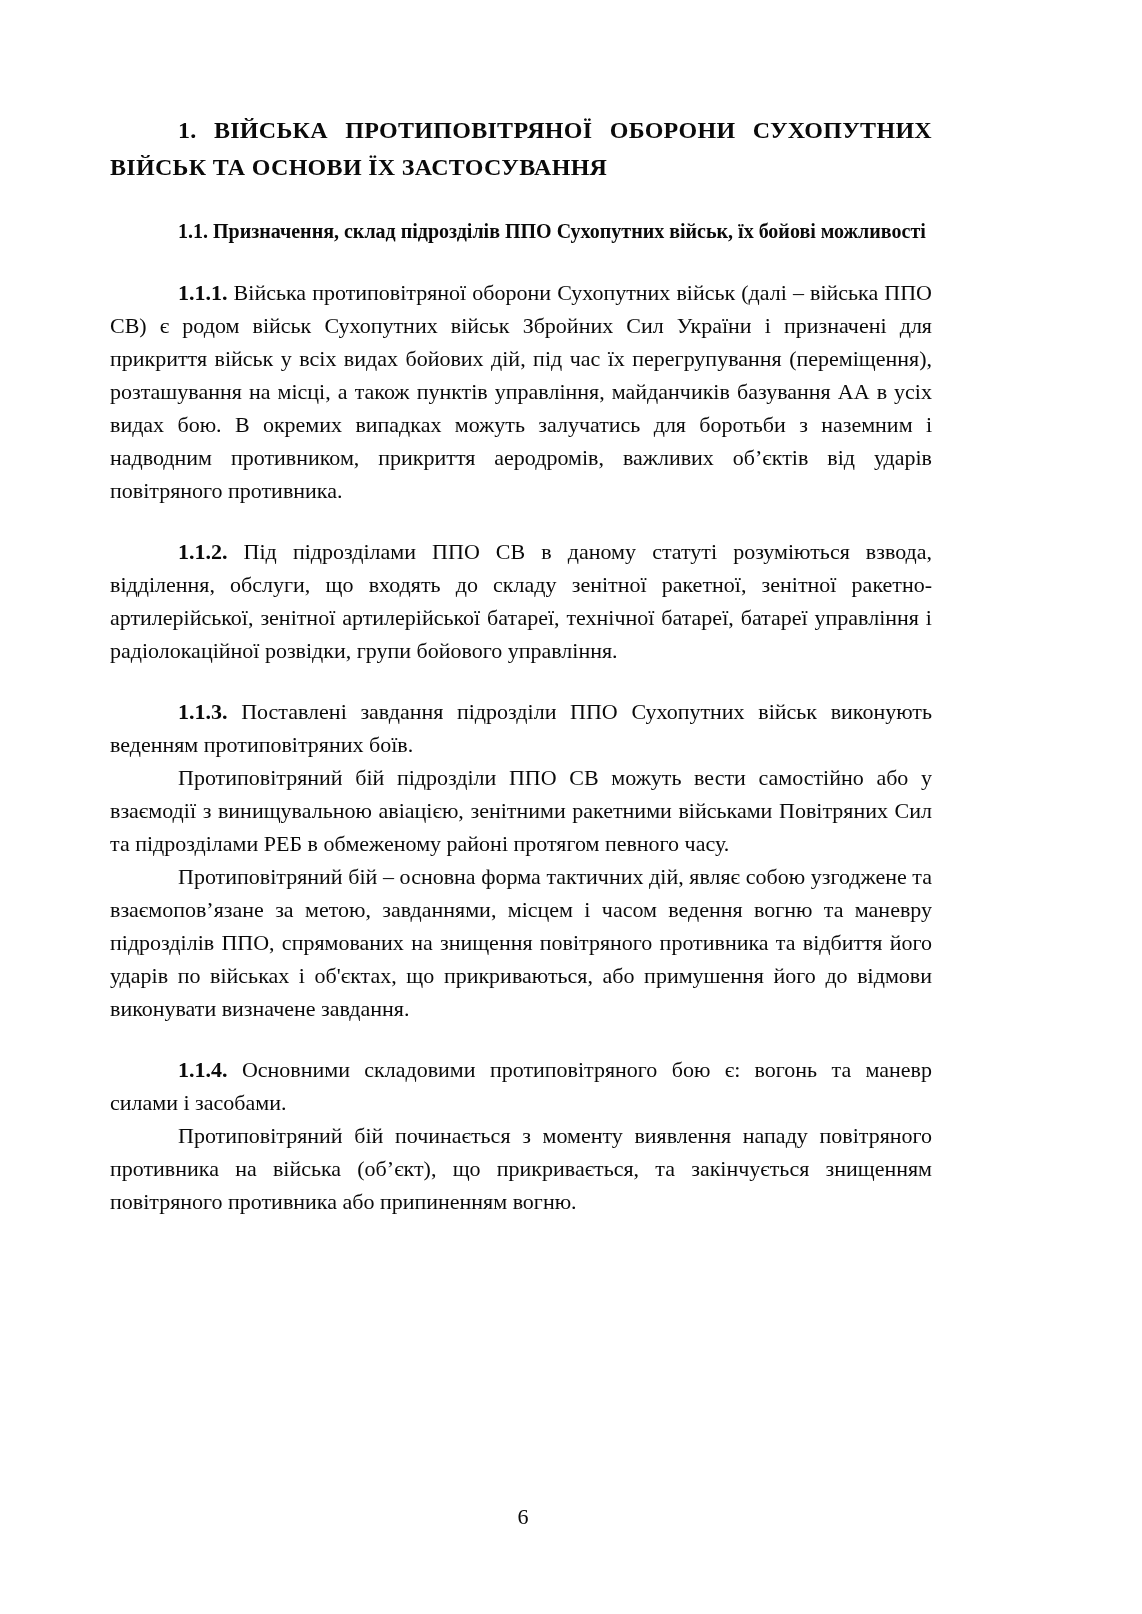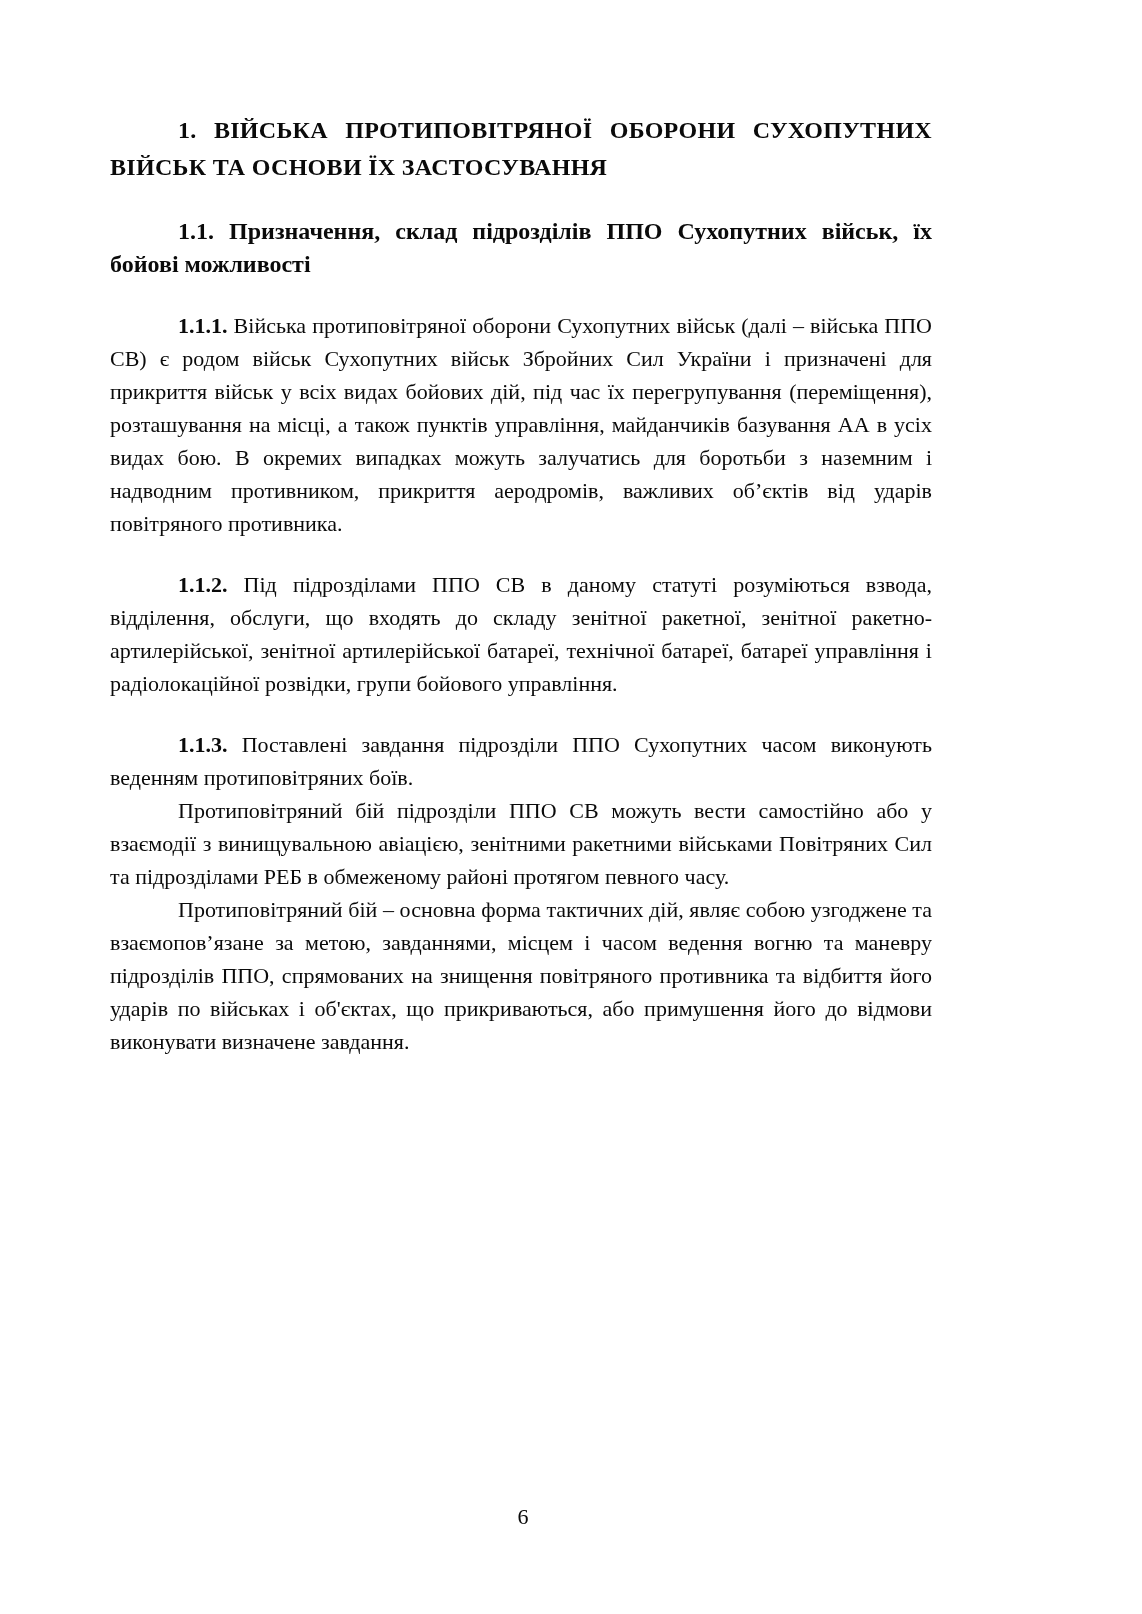--- a/index.html
+++ b/index.html
@@ -21,21 +21,21 @@
   .chapter-title {
     font-size: 24px;
     font-weight: bold;
     line-height: 37px;
     text-align: justify;
     text-indent: 68px;
     margin: 0;
     letter-spacing: 0.3px;
   }
   .section-heading {
-    font-size: 24px;
+    font-size: 20px;
     font-weight: bold;
     line-height: 33px;
     text-align: justify;
     text-indent: 68px;
     margin: 29px 0 0 0;
   }
   .para {
     font-size: 22px;
     line-height: 33px;
     text-align: justify;
@@ -66,25 +66,27 @@
 <div class="page">
 
   <h1 class="chapter-title">1. ВІЙСЬКА ПРОТИПОВІТРЯНОЇ ОБОРОНИ СУХОПУТНИХ ВІЙСЬК ТА ОСНОВИ ЇХ ЗАСТОСУВАННЯ</h1>
 
   <h2 class="section-heading">1.1. Призначення, склад підрозділів ППО Сухопутних військ, їх бойові можливості</h2>
 
   <p class="para section-start"><span class="para-num">1.1.1.</span> <span class="para-text">Війська протиповітряної оборони Сухопутних військ (далі – війська ППО СВ) є родом військ Сухопутних військ Збройних Сил України і призначені для прикриття військ у всіх видах бойових дій, під час їх перегрупування (переміщення), розташування на місці, а також пунктів управління, майданчиків базування АА в усіх видах бою. В окремих випадках можуть залучатись для боротьби з наземним і надводним противником, прикриття аеродромів, важливих об’єктів від ударів повітряного противника.</span></p>
 
   <p class="para section-start"><span class="para-num">1.1.2.</span> <span class="para-text">Під підрозділами ППО СВ в даному статуті розуміються взвода, відділення, обслуги, що входять до складу зенітної ракетної, зенітної ракетно-артилерійської, зенітної артилерійської батареї, технічної батареї, батареї управління і радіолокаційної розвідки, групи бойового управління.</span></p>
 
-  <p class="para section-start"><span class="para-num">1.1.3.</span> <span class="para-text">Поставлені завдання підрозділи ППО Сухопутних часом виконують веденням протиповітряних боїв.</span></p>
+  <p class="para section-start"><span class="para-num">1.1.3.</span> <span class="para-text">Поставлені завдання підрозділи ППО Сухопутних військ виконують веденням протиповітряних боїв.</span></p>
 
   <p class="para"><span class="para-text">Протиповітряний бій підрозділи ППО СВ можуть вести самостійно або у взаємодії з винищувальною авіацією, зенітними ракетними військами Повітряних Сил та підрозділами РЕБ в обмеженому районі протягом певного часу.</span></p>
 
   <p class="para"><span class="para-text">Протиповітряний бій – основна форма тактичних дій, являє собою узгоджене та взаємопов’язане за метою, завданнями, місцем і часом ведення вогню та маневру підрозділів ППО, спрямованих на знищення повітряного противника та відбиття його ударів по військах і об'єктах, що прикриваються, або примушення його до відмови виконувати визначене завдання.</span></p>
 
+  <p class="para section-start"><span class="para-num">1.1.4.</span> <span class="para-text">Основними складовими протиповітряного бою є: вогонь та маневр силами і засобами.</span></p>
 
+  <p class="para"><span class="para-text">Протиповітряний бій починається з моменту виявлення нападу повітряного противника на війська (об’єкт), що прикривається, та закінчується знищенням повітряного противника або припиненням вогню.</span></p>
 
 
 
   <div class="page-number">6</div>
 
 </div>
 
 </body></html>

